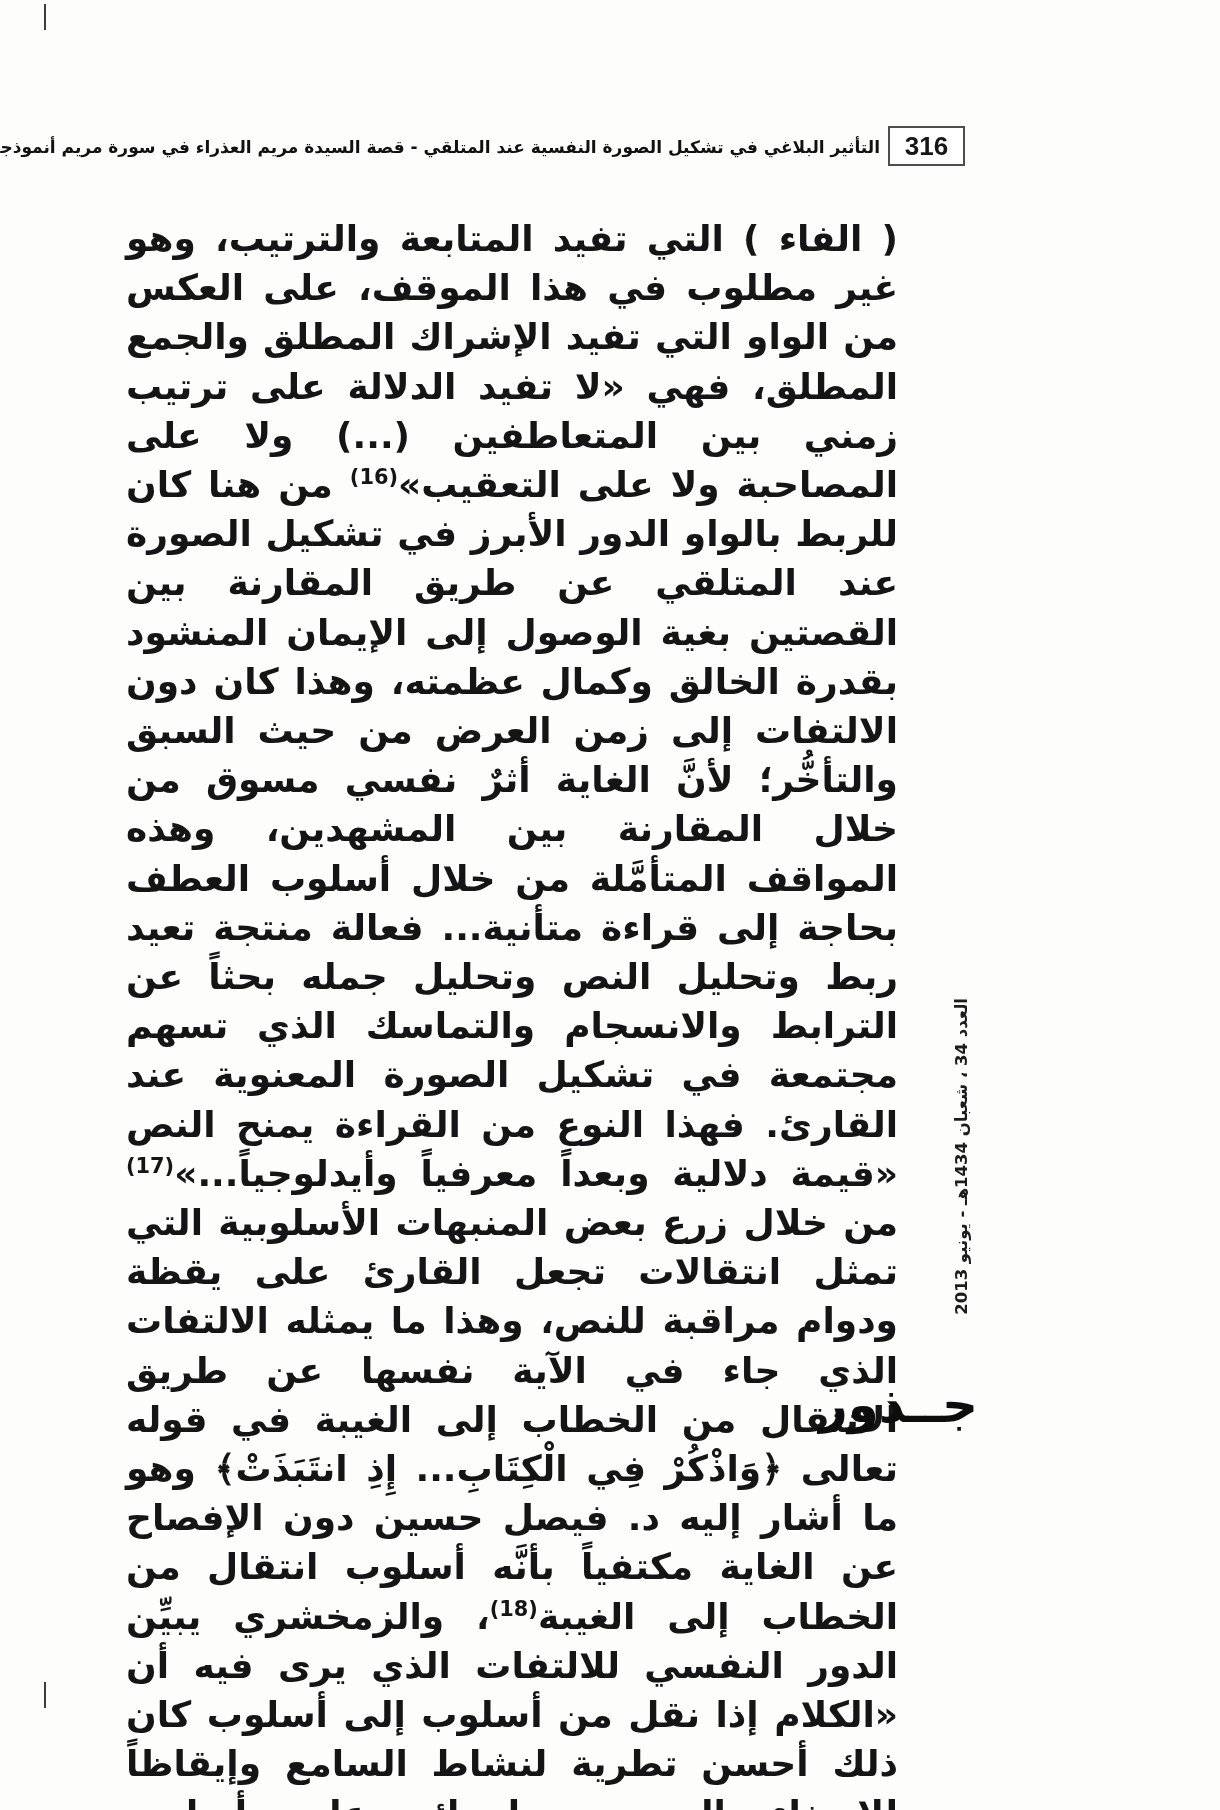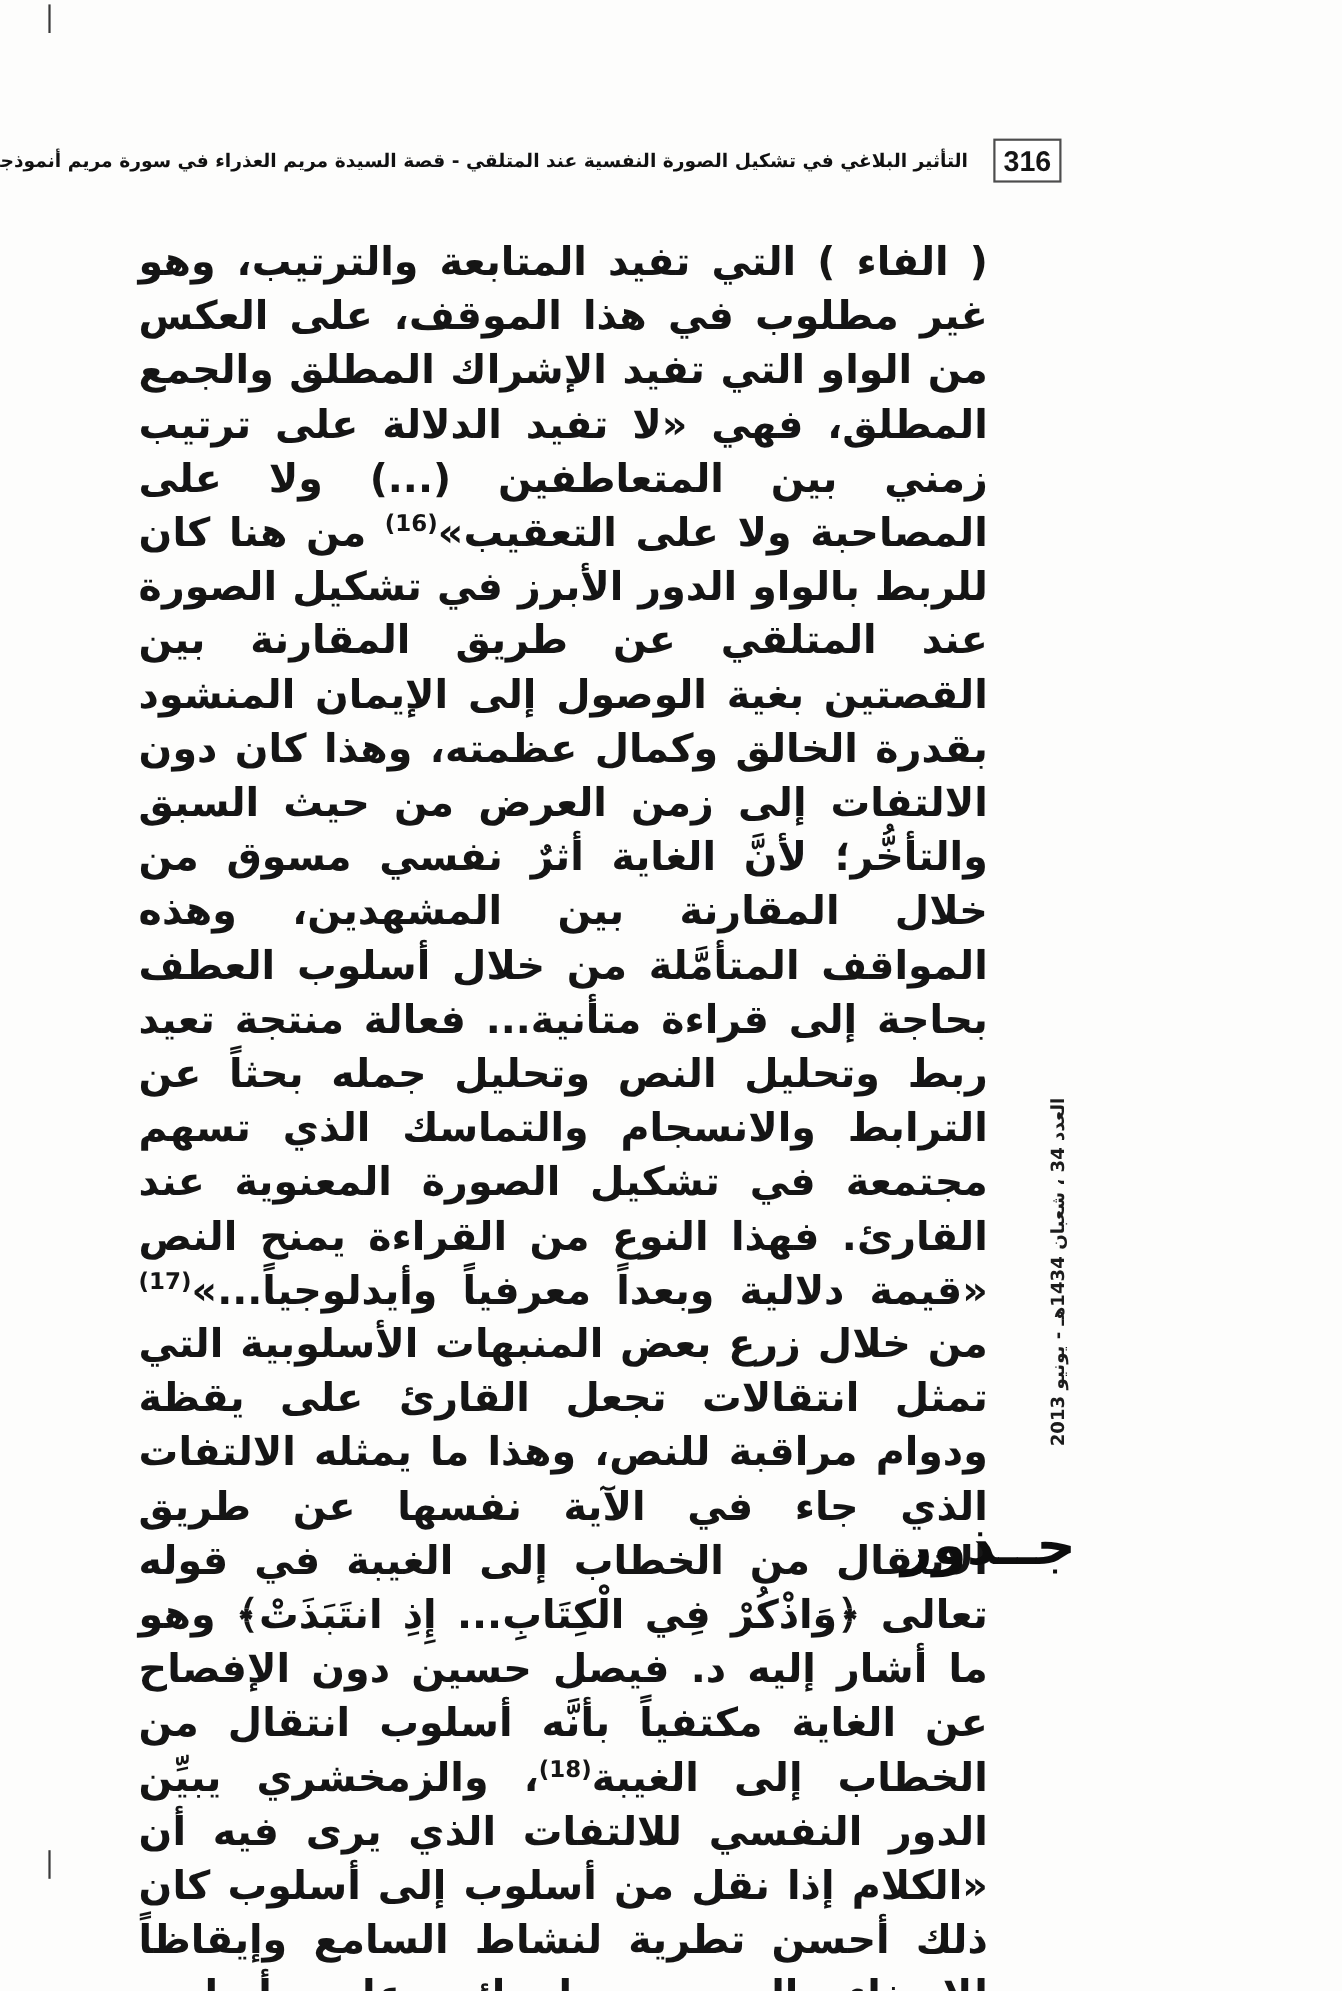--- a/index.html
+++ b/index.html
@@ -31,21 +31,21 @@
     font-size:17px;
     font-weight:700;
     letter-spacing:0;
     white-space:nowrap;
     color:#111;
   }
   .page-number-box {
     position:absolute;
     top:126px;
     right:255px;
-    width:62px;
+    width:77px;
     height:40px;
     border:2px solid #4d4d4d;
     display:flex;
     align-items:center;
     justify-content:center;
     font-size:26px;
     font-weight:700;
     font-family:"Liberation Sans", sans-serif;
     color:#161616;
     background:#fff;

